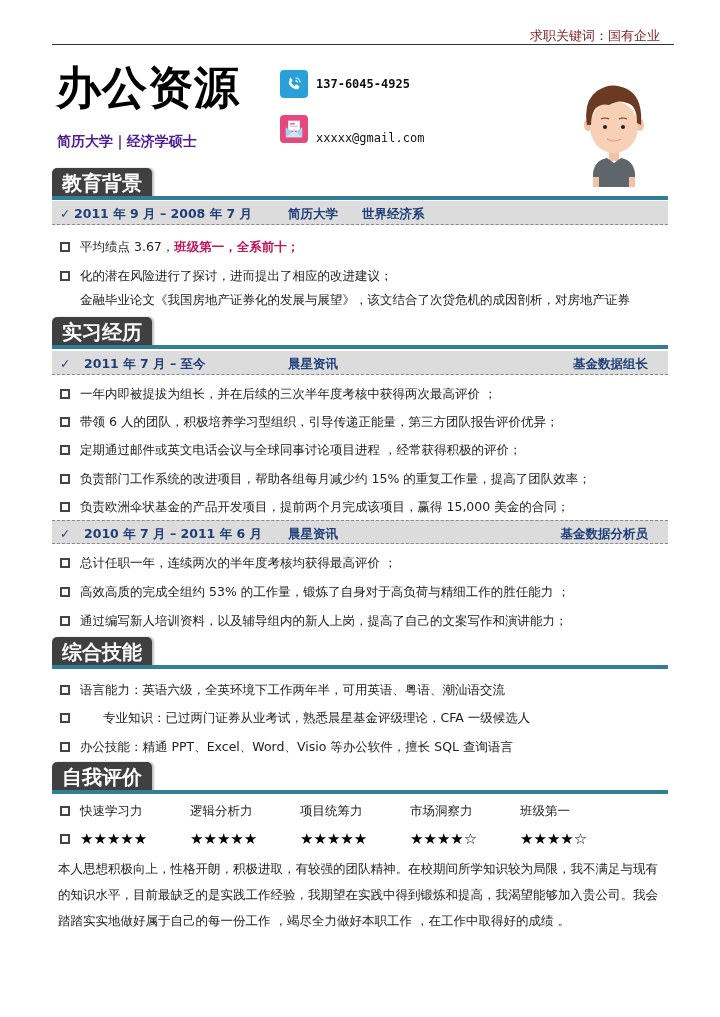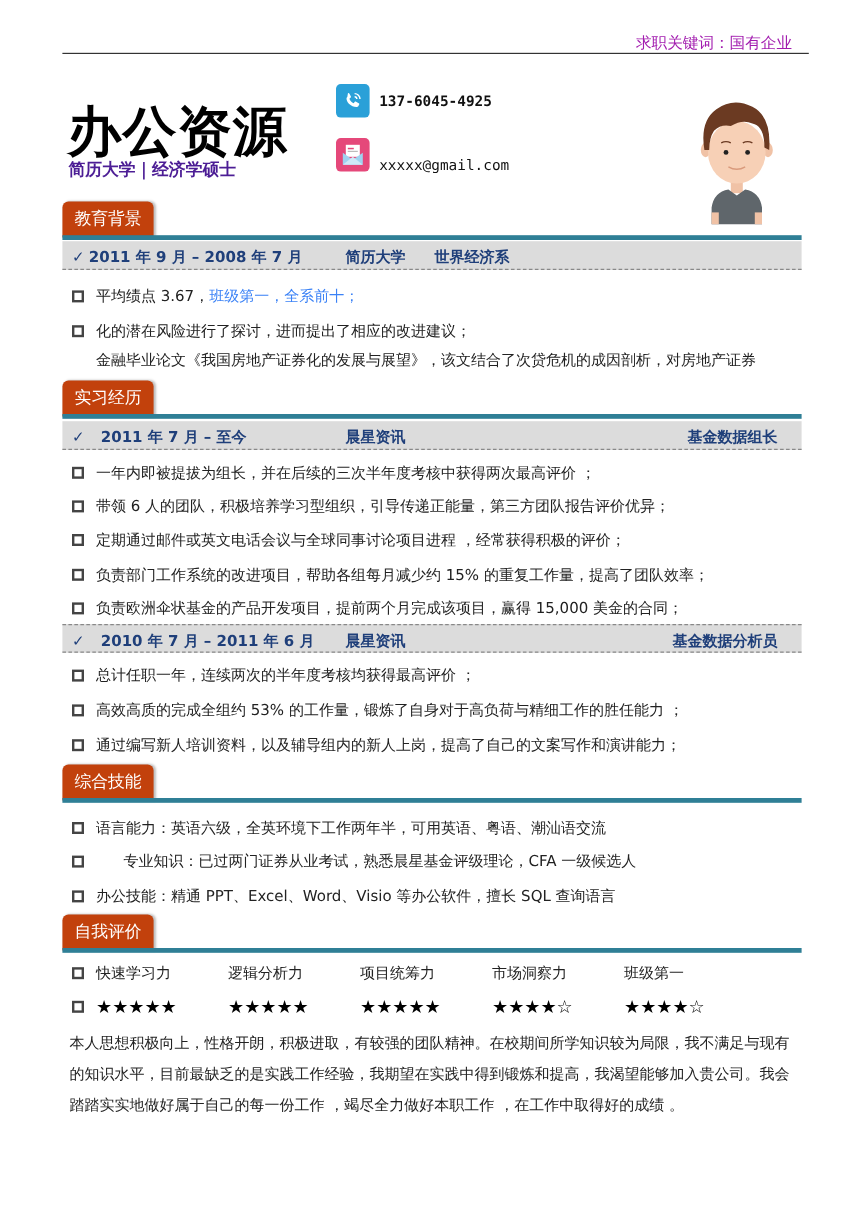--- a/index.html
+++ b/index.html
@@ -1,46 +1,46 @@
 <!DOCTYPE html>
 <html><head>
 <meta charset="utf-8">
 <style>
   * { box-sizing: border-box; margin: 0; padding: 0; }
   html, body { width: 720px; height: 1017px; background: #ffffff; }
   body { position: relative; font-family: "DejaVu Sans", "Liberation Sans", sans-serif; color: #222; overflow: hidden; }
 
-  .keyword { position: absolute; top: 27px; right: 60px; font-size: 13px; color: #a21caf; }
+  .keyword { position: absolute; top: 27px; right: 60px; font-size: 13px; color: #7f1d1d; }
   .top-rule { position: absolute; top: 44px; left: 52px; width: 622px; height: 1px; background: #333; }
 
-  .name { position: absolute; top: 80px; left: 56px; font-size: 45px; font-weight: bold; color: #000; letter-spacing: 1px; }
+  .name { position: absolute; top: 58px; left: 56px; font-size: 45px; font-weight: bold; color: #000; letter-spacing: 1px; }
   .subtitle { position: absolute; top: 133px; left: 57px; font-size: 14px; font-weight: bold; color: #4c1d95; }
 
   .contact { position: absolute; left: 280px; display: flex; align-items: center; }
   .contact.phone { top: 70px; }
   .contact.email { top: 113px; }
   .ic { width: 28px; height: 28px; border-radius: 4px; display: flex; align-items: center; justify-content: center; }
   .ic.phone { background: #2aa0d8; }
   .ic.mail { background: #e5487a; }
   .contact-text { margin-left: 8px; font-family: "DejaVu Sans Mono", monospace; font-size: 12px; font-weight: bold; color: #111; }
   .contact.email .contact-text { margin-top: 18px; font-weight: normal; font-size: 12px; }
 
   .avatar { position: absolute; left: 583px; top: 83px; width: 62px; height: 104px; }
 
   .section-head { position: absolute; left: 52px; width: 616px; height: 32px; }
-  .section-tab { position: absolute; left: 0; top: 0; height: 30px; padding: 0 10px; background: #c2410c; color: #fff; font-size: 14px; font-weight: normal; line-height: 30px; border-radius: 5px 5px 0 0; box-shadow: 2px 0 2px rgba(0,0,0,0.25); }
+  .section-tab { position: absolute; left: 0; top: 0; height: 30px; padding: 0 10px; background: #404040; color: #fff; font-size: 20px; font-weight: bold; line-height: 30px; border-radius: 5px 5px 0 0; box-shadow: 2px 0 2px rgba(0,0,0,0.25); }
   .section-line { position: absolute; left: 0; bottom: 0; width: 616px; height: 4px; background: #2f7f96; }
 
   .period { position: absolute; left: 52px; width: 616px; height: 24px; background: #dcdcdc; border-bottom: 1px dashed #888; font-size: 12.5px; font-weight: bold; color: #1f3f7a; }
   .period span { position: absolute; top: 5px; white-space: nowrap; }
   .period .check { left: 8px; font-weight: normal; color: #1f3f7a; }
 
   .bullet { position: absolute; left: 60px; width: 610px; font-size: 12.5px; color: #222; line-height: 24px; display: flex; }
   .bx { flex: none; width: 10px; height: 10px; border: 2px solid #444; margin: 7px 10px 0 0; }
-  .bullet b { font-weight: normal; color: #3b82f6; }
+  .bullet b { font-weight: bold; color: #be185d; }
 
   .skills { position: absolute; left: 60px; width: 610px; font-size: 12.5px; color: #222; display: flex; }
   .skills .cell { width: 110px; }
   .stars { letter-spacing: 0; font-size: 15px; color: #000; }
 
   .para { position: absolute; left: 58px; top: 856px; width: 612px; font-size: 12.5px; line-height: 26px; color: #222; }
 </style>
 </head>
 <body>
 

